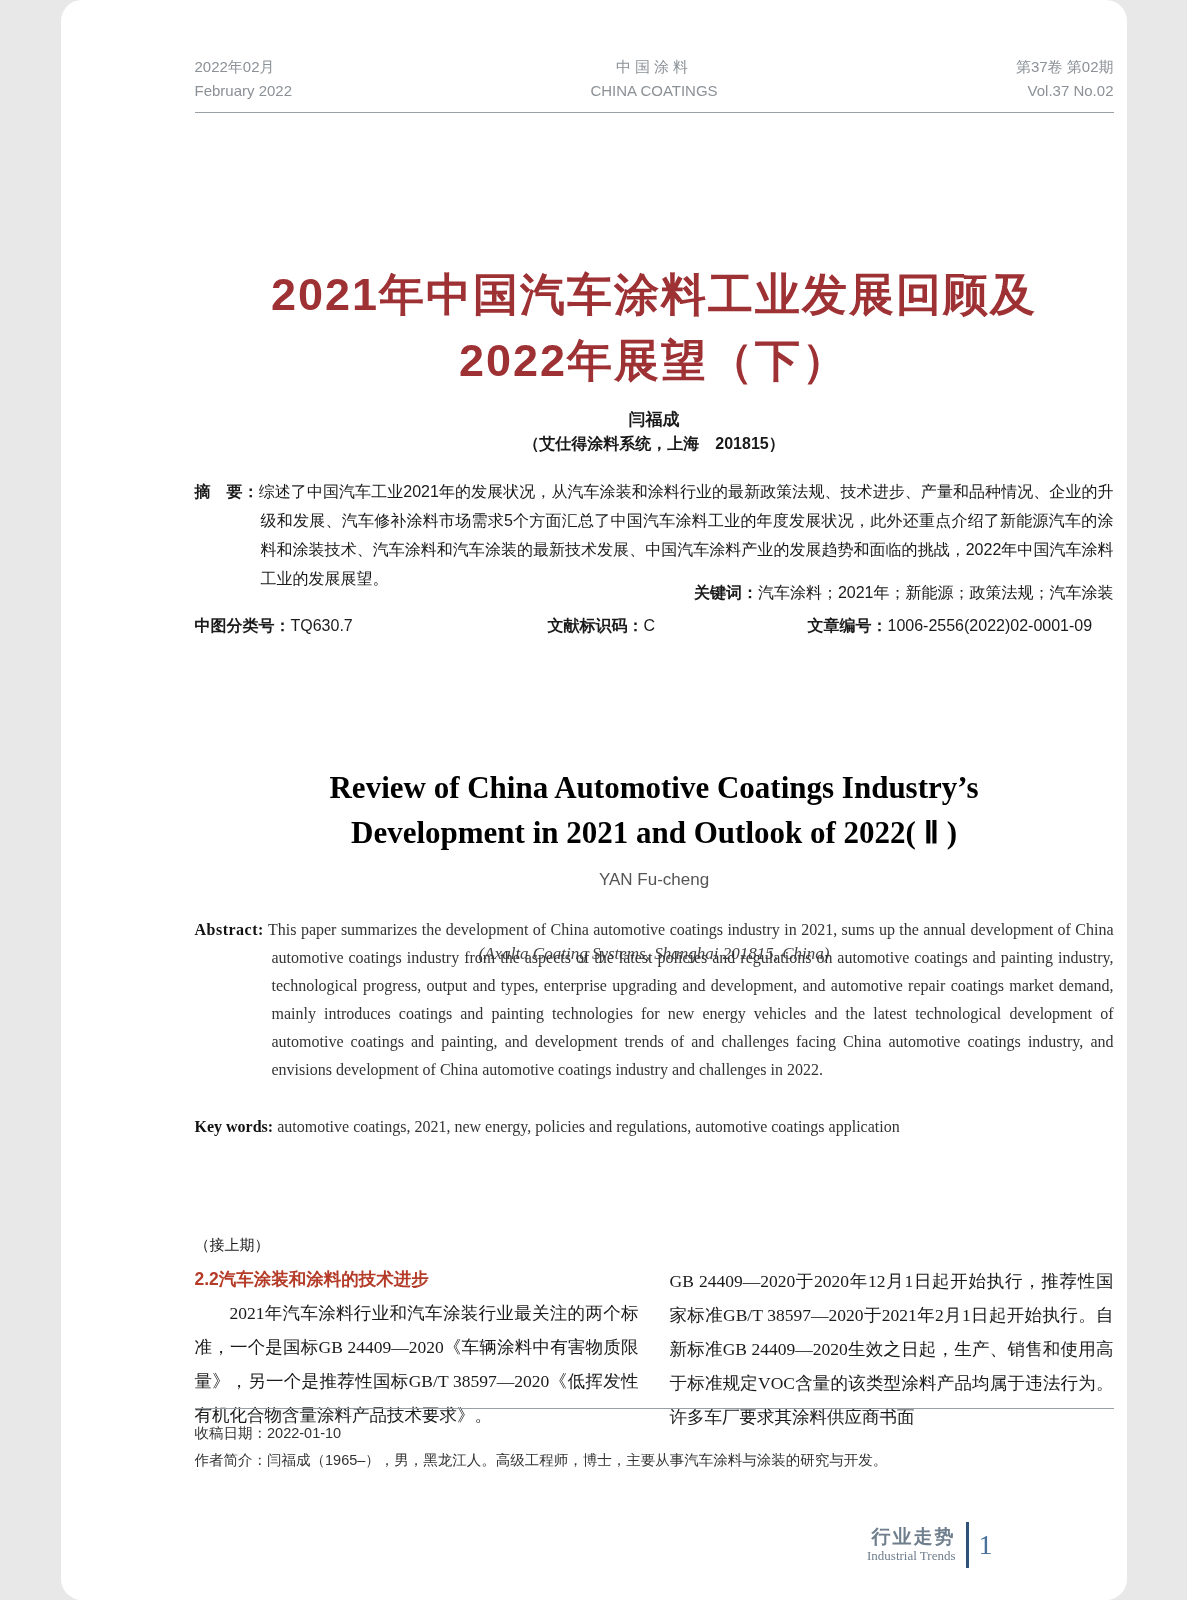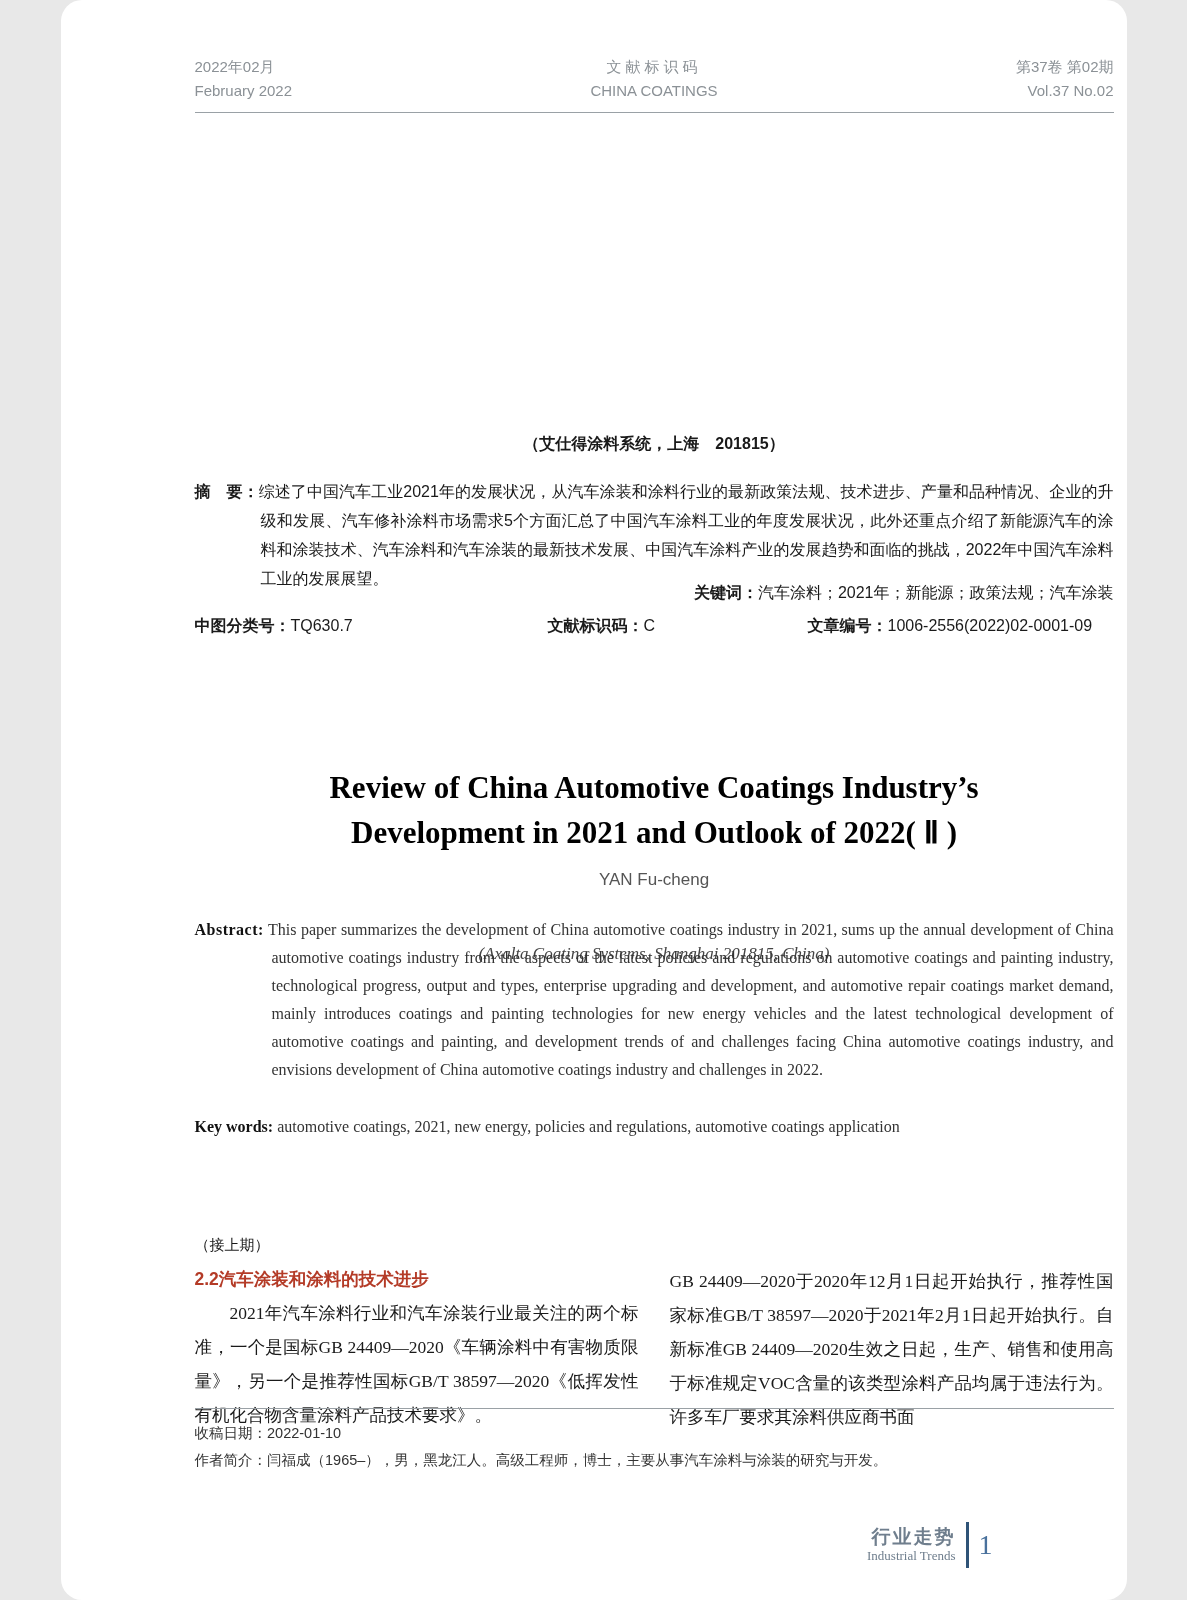--- a/index.html
+++ b/index.html
@@ -90,30 +90,35 @@
 <body>
 
 <div class="page">
 
   <div class="abs header">
     <div class="h-left">
       <div>2022年02月</div>
       <div>February 2022</div>
     </div>
     <div class="h-center">
-      <div class="h-cn">文献标识码</div>
+      <div class="h-cn">中国涂料</div>
       <div>CHINA COATINGS</div>
     </div>
     <div class="h-right">
       <div>第37卷 第02期</div>
       <div>Vol.37  No.02</div>
     </div>
   </div>
   <div class="abs header-rule"></div>
 
+  <div class="abs title-cn">
+    <div>2021年中国汽车涂料工业发展回顾及</div>
+    <div>2022年展望（下）</div>
+  </div>
+  <div class="abs author-cn">闫福成</div>
   <div class="abs affil-cn">（艾仕得涂料系统，上海　201815）</div>
 
   <div class="abs abstract-cn"><span class="lbl">摘　要：</span><span>综述了中国汽车工业2021年的发展状况，从汽车涂装和涂料行业的最新政策法规、技术进步、产量和品种情况、企业的升级和发展、汽车修补涂料市场需求5个方面汇总了中国汽车涂料工业的年度发展状况，此外还重点介绍了新能源汽车的涂料和涂装技术、汽车涂料和汽车涂装的最新技术发展、中国汽车涂料产业的发展趋势和面临的挑战，2022年中国汽车涂料工业的发展展望。</span></div>
 
   <div class="abs keywords-cn"><span class="lbl">关键词：</span><span>汽车涂料；2021年；新能源；政策法规；汽车涂装</span></div>
 
   <div class="abs meta-row">
     <span class="m1"><b>中图分类号：</b><span>TQ630.7</span></span>
     <span class="m2"><b>文献标识码：</b><span>C</span></span>
     <span class="m3"><b>文章编号：</b><span>1006-2556(2022)02-0001-09</span></span>

